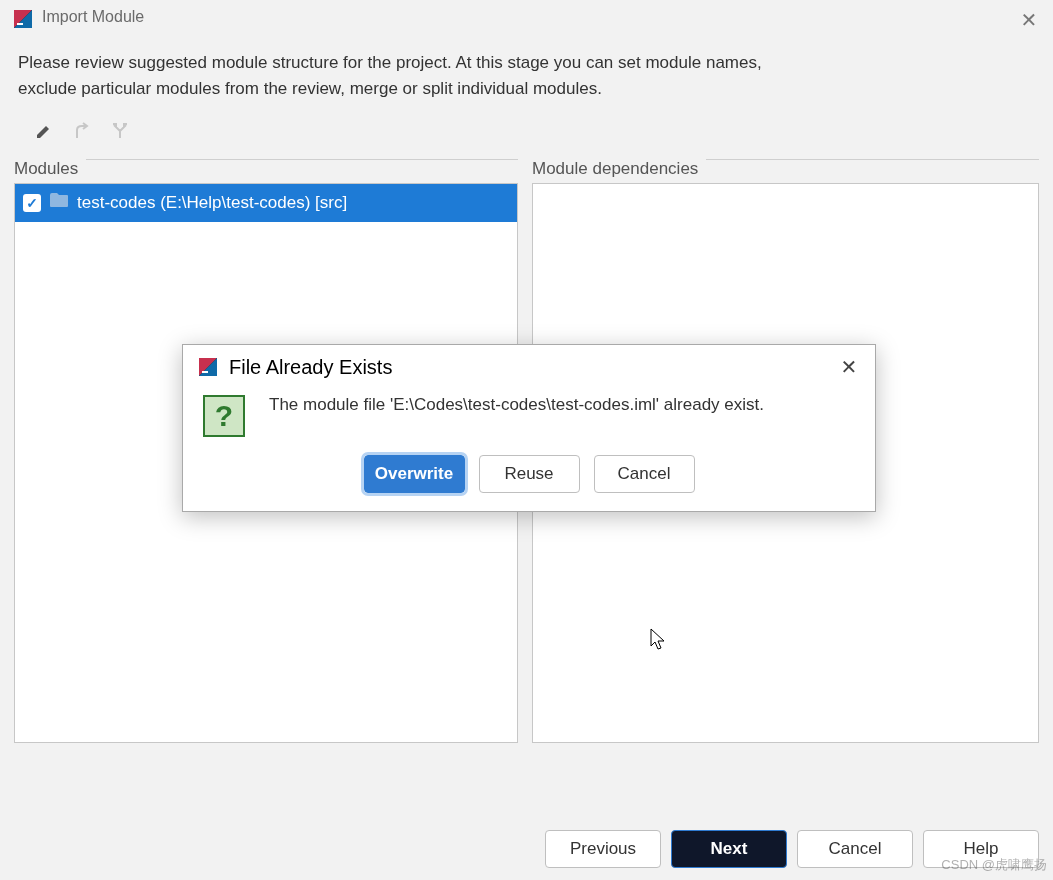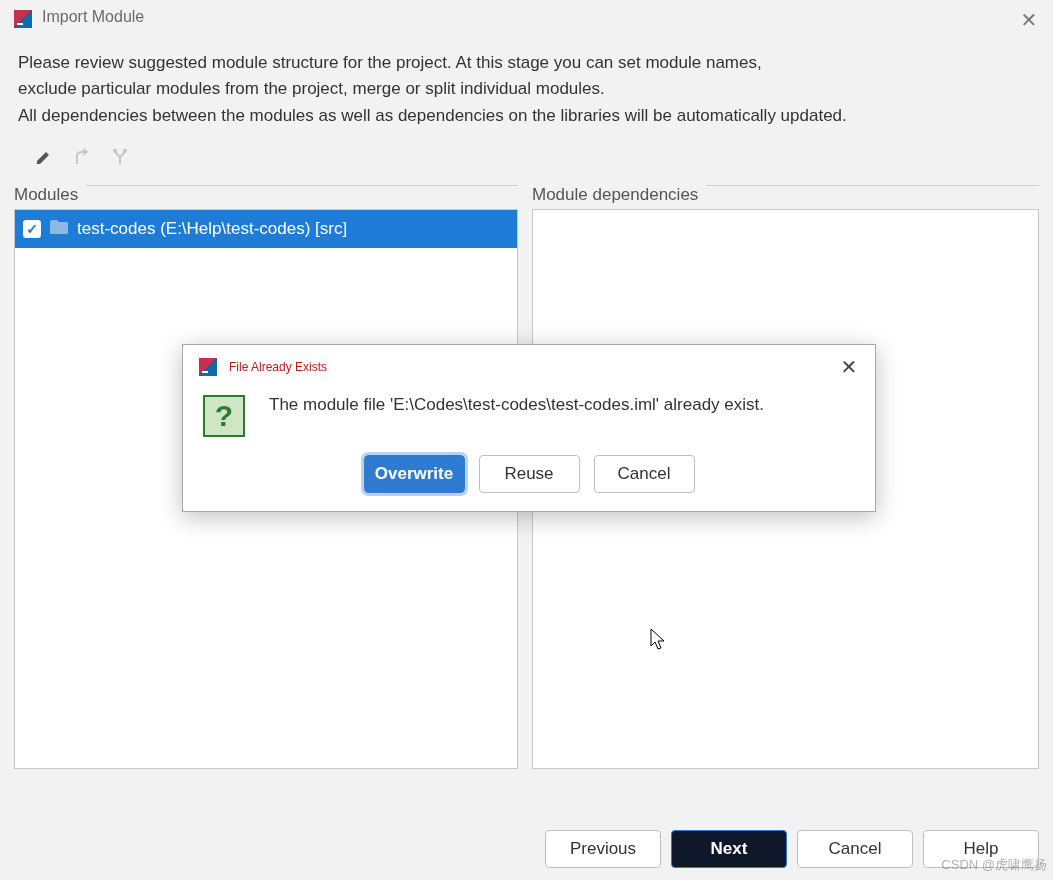--- a/index.html
+++ b/index.html
@@ -116,21 +116,21 @@
       background: #fff;
       border: 1px solid #a9a9a9;
       box-shadow: 0 5px 22px rgba(0,0,0,0.25);
     }
     .modal-title {
       display: flex;
       align-items: center;
       padding: 10px 14px 6px 14px;
       gap: 10px;
     }
-    .modal-title .t { font-size: 12px; color: #b91c1c; flex: 1; }
+    .modal-title .t { font-size: 20px; color: #000000; flex: 1; }
     .modal-title .x { font-size: 20px; color: #444; cursor: pointer; width: 24px; text-align: center; }
     .modal-body {
       display: flex;
       gap: 24px;
       padding: 6px 20px 14px 20px;
     }
     .q-icon {
       width: 42px; height: 42px;
       border: 2px solid #2f7a2f;
       background: #cfe6c5;
@@ -191,22 +191,21 @@
         <path d="M20 2 L20 20 L2 20 Z" fill="#0f6aa8"></path>
         <rect x="5" y="15" width="6" height="2" fill="#fff"></rect>
       </svg>
   </span>
   <span class="title">Import Module</span>
   <span class="close">✕</span>
 </div>
 
 <div class="instructions">
   <div>Please review suggested module structure for the project. At this stage you can set module names,</div>
-  <div>exclude particular modules from the project, merge or split individual modules.</div>
-  <div>All dependencies between the modules as well as dependencies on the libraries will be automatically updated.</div>
+  <div>exclude particular modules from the review, merge or split individual modules.</div>
 </div>
 
 <div class="toolbar">
   <span class="tool">
     <svg width="20" height="20" viewBox="0 0 20 20">
         <path d="M3 14 L12 5 L15 8 L6 17 L3 17 Z" fill="#555"></path>
       </svg>
   </span>
   <span class="tool disabled">
     <svg width="20" height="20" viewBox="0 0 20 20">

